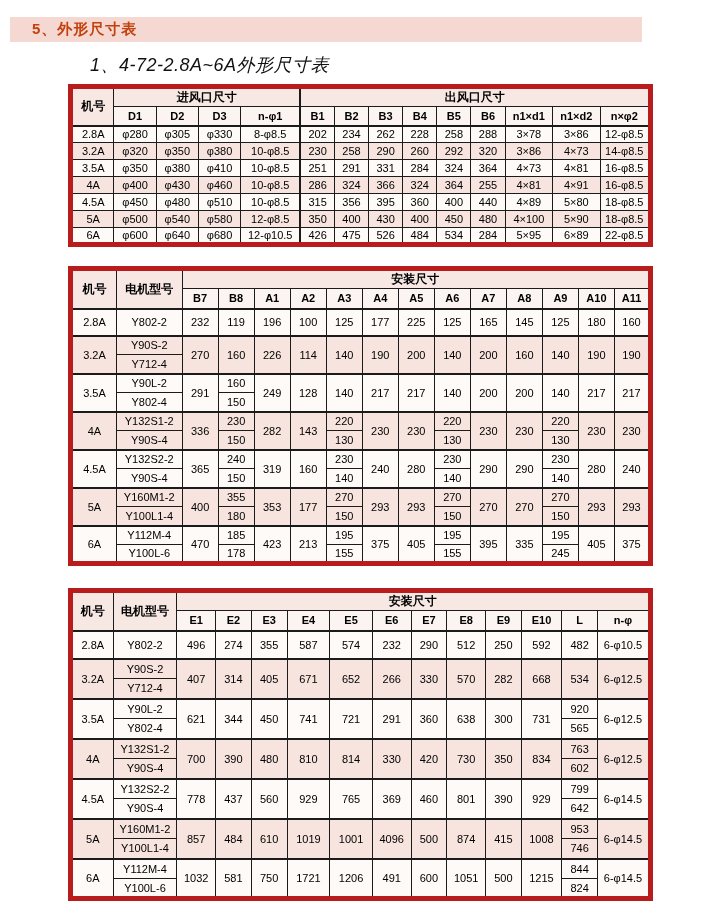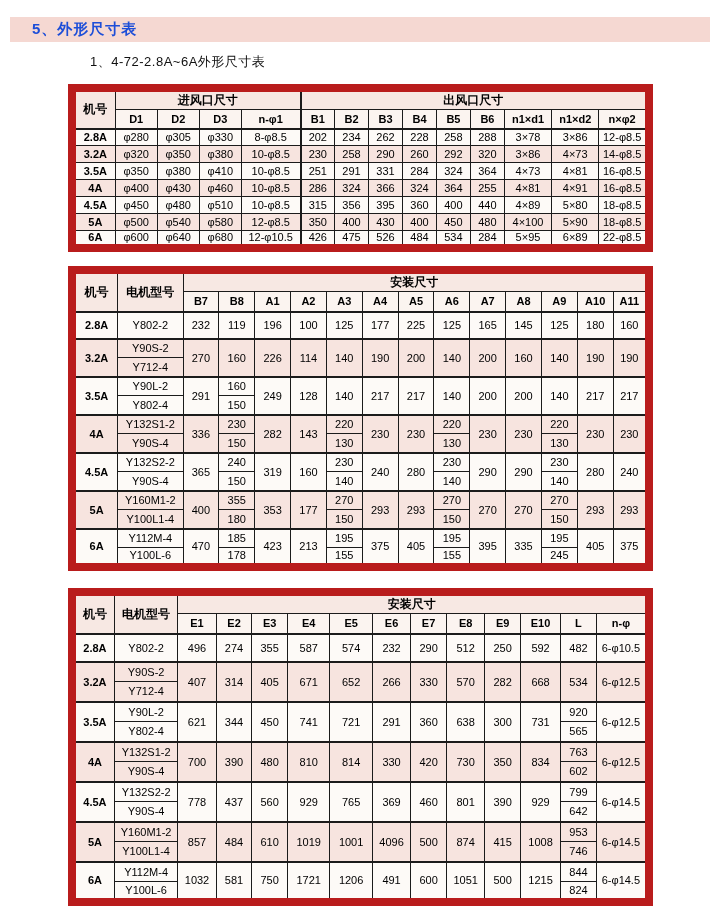--- a/index.html
+++ b/index.html
@@ -2,49 +2,49 @@
 <html><head>
 <meta charset="utf-8">
 <style>
   * { margin:0; padding:0; box-sizing:border-box; }
   html,body { background:#ffffff; }
   body {
     width:720px; height:915px; position:relative;
     font-family:"Liberation Sans", sans-serif; color:#000;
   }
   .title-band {
-    position:absolute; left:10px; top:17px; width:700px; height:25px;
+    position:absolute; left:10px; top:17px; width:632px; height:25px;
     background:#f5d8d2; display:flex; align-items:center;
-    padding-left:22px; font-size:15px; font-weight:bold; color:#1d4ed8;
+    padding-left:22px; font-size:15px; font-weight:bold; color:#c2410c;
     letter-spacing:1px;
   }
   .subtitle {
     position:absolute; left:90px; top:53px;
-    font-size:13px; color:#111; letter-spacing:0.5px;
+    font-size:18px; color:#111; letter-spacing:0.5px;font-style:italic;
   }
   table {
     position:absolute; border-collapse:collapse; table-layout:fixed;
-    border:8px solid #b91c1c; background:#a21caf;
+    border:5px solid #b91c1c; background:#a21caf;
   }
   #table1 { left:68px; top:84px;  width:585px; }
   #table2 { left:68px; top:266px; width:585px; }
   #table3 { left:68px; top:588px; width:585px; }
   th, td {
     border:1px solid #1b1b1b; text-align:center; vertical-align:middle;
     font-size:11px; font-weight:400; padding:0 1px;
     overflow:hidden; white-space:nowrap;
   }
   thead { border-bottom:2px solid #1b1b1b; }
   tr.group-start { border-top:2px solid #1b1b1b; }
   .zh { font-weight:700; font-size:12px; }
   .hdr  { background:#f7e8e3; }
   .hdr2 { background:#fbf4f0; font-weight:700;text-align:center; }
   .bg-a { background:#fdfaf7; }
   .bg-b { background:#f7e4df; }
-  .size { font-weight:700; }
+  .size { font-weight:400; }
   .sep-left { border-left-width:2px; }
   #table1 thead tr { height:19px; }
   #table1 tbody tr { height:17px; }
   #table2 thead tr { height:20px; }
   #table2 tbody tr { height:19px; }
   #table2 tbody tr.single { height:27px; }
   #table3 thead tr { height:20px; }
   #table3 tbody tr { height:20px; }
   #table3 tbody tr.single { height:28px; }
 </style>

